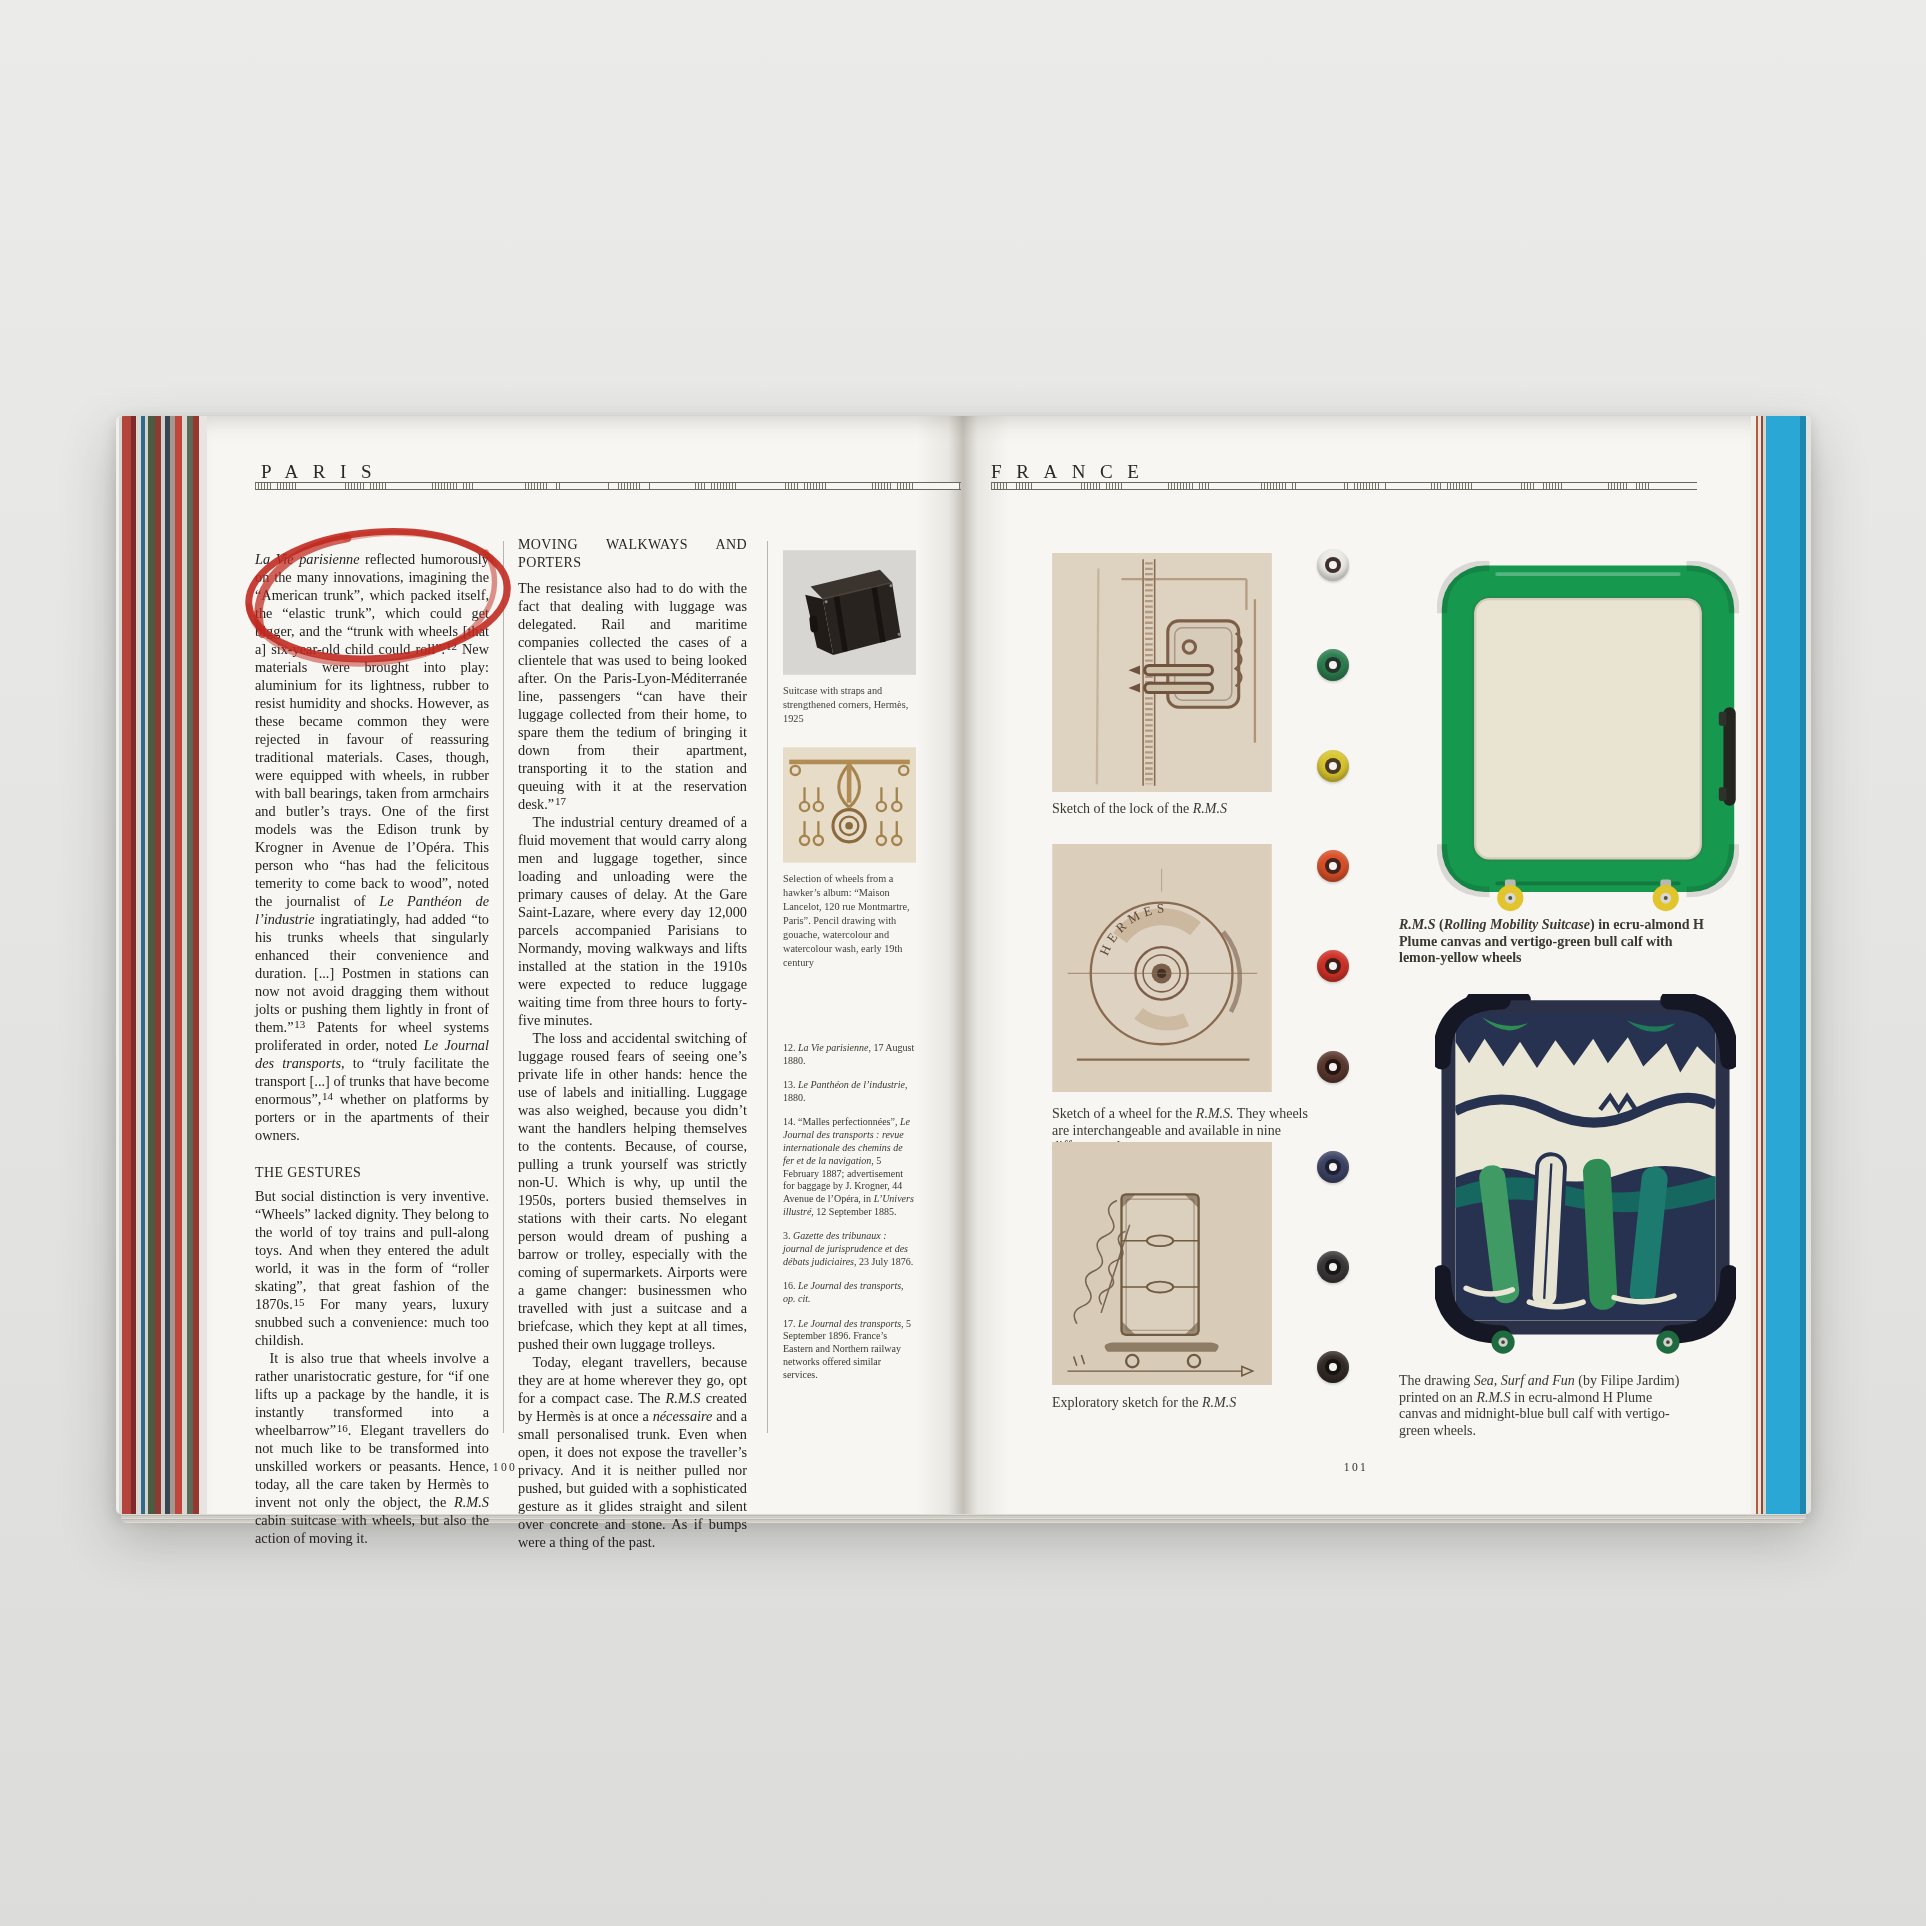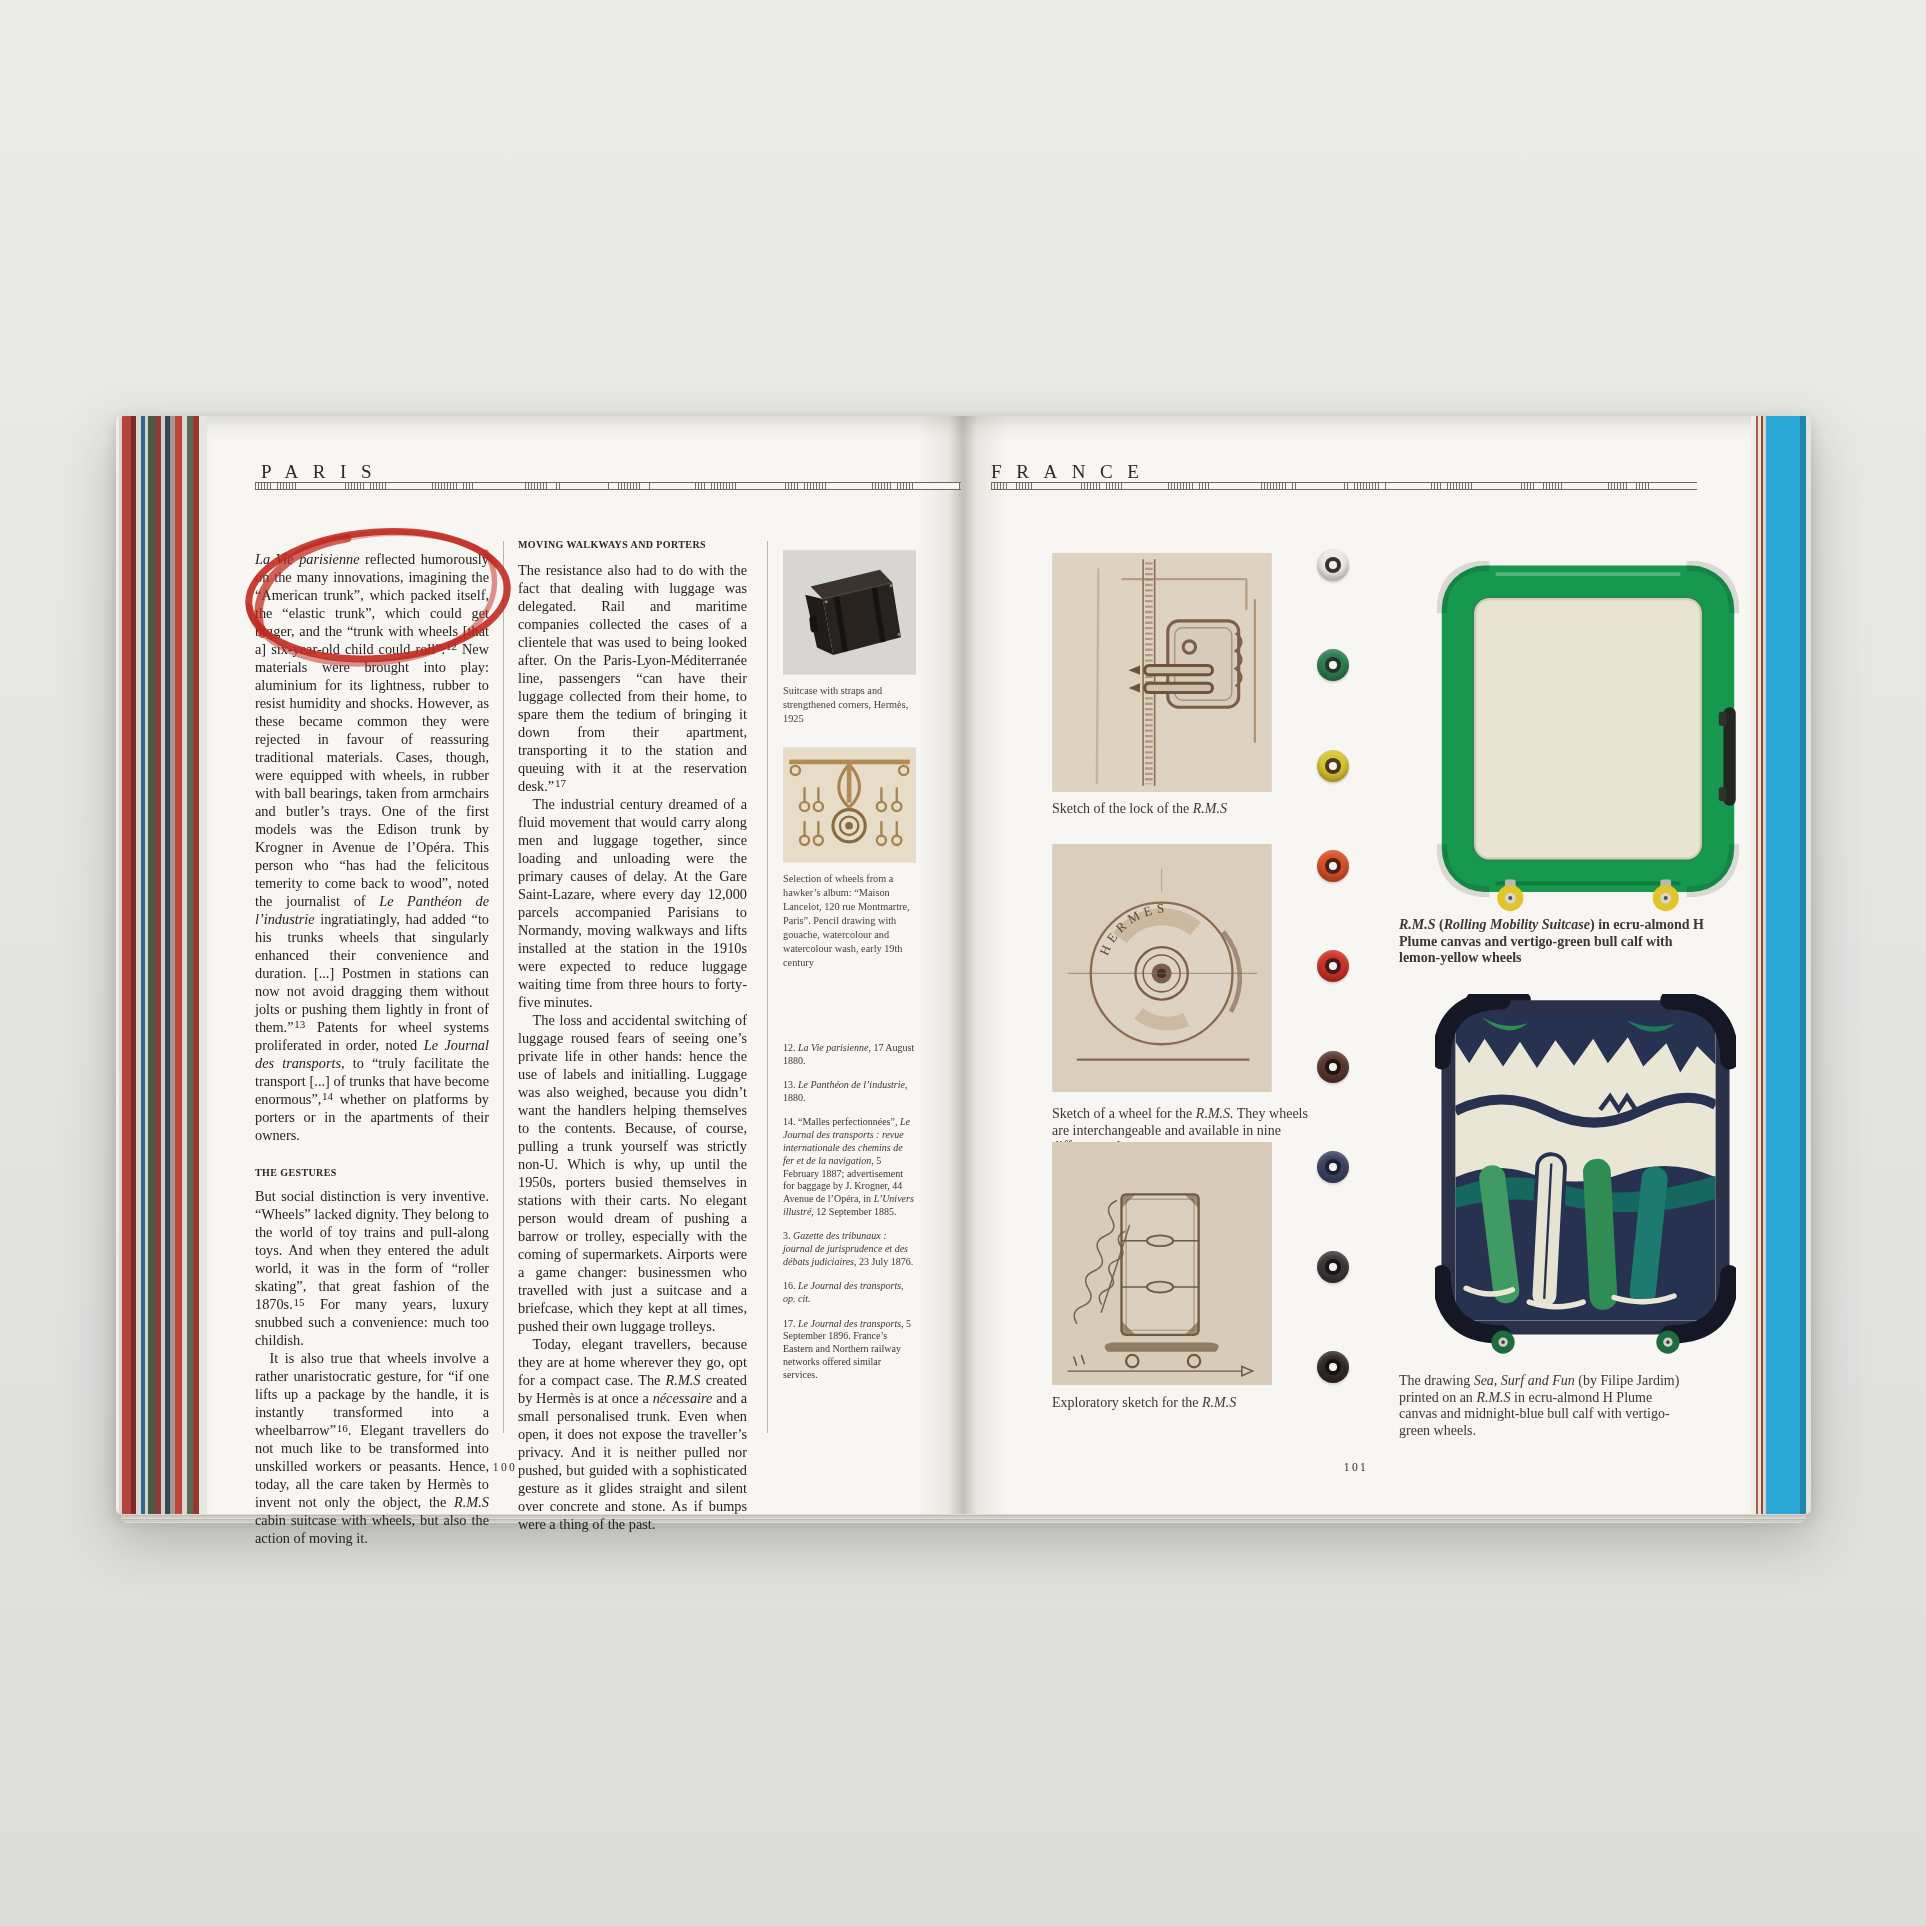--- a/index.html
+++ b/index.html
@@ -21,21 +21,21 @@
 
   .running-head{position:absolute;font-size:19px;letter-spacing:14.6px;color:#2c2825;}
   .ruler{position:absolute;height:6.2px;border-top:0.8px solid #6b675e;border-bottom:0.8px solid #6b675e;
     background-image:repeating-linear-gradient(90deg,transparent 0 43px,#f7f6f2 43px 88px),
                      repeating-linear-gradient(90deg,#767166 0 0.8px,transparent 0.8px 3.1px);}
   .colrule{position:absolute;width:0.8px;background:#b9b5ac;}
 
   .textcol{position:absolute;color:#262220;font-size:14.3px;line-height:18px;text-align:justify;}
   .textcol p{margin:0;}
   .indent{text-indent:14.6px;}
-  .subhead{font-size:10px;letter-spacing:0.4px;font-weight:bold;margin:20px 0 5.4px 0;color:#2a2624;}
+  .subhead{font-size:14px;letter-spacing:0.4px;font-weight:normal;margin:20px 0 5.4px 0;color:#2a2624;}
   .subhead.first{margin-top:0;margin-bottom:7px;}
   .it{font-style:italic;}
   .sup{font-size:11px;vertical-align:3.9px;line-height:0;margin-left:0.8px;}
 
   .col3{position:absolute;left:667px;top:134px;width:133px;}
   .figcap{font-size:10.3px;line-height:14px;color:#46403a;margin:8.5px 0 0 0;}
   .fn{font-size:10px;line-height:12.8px;color:#3c372f;margin:0 0 11.6px 0;}
   .footnotes{position:absolute;top:492px;left:0;width:133px;}
   .fig{display:block;}
 

